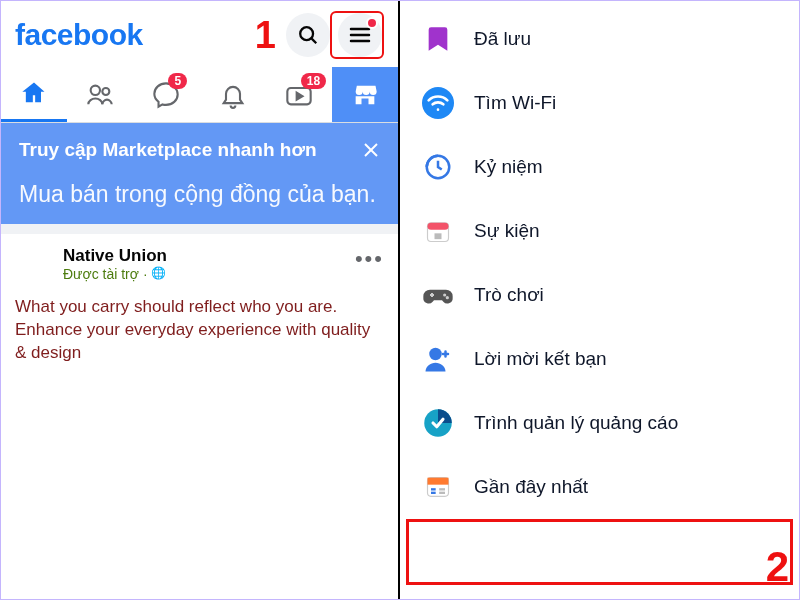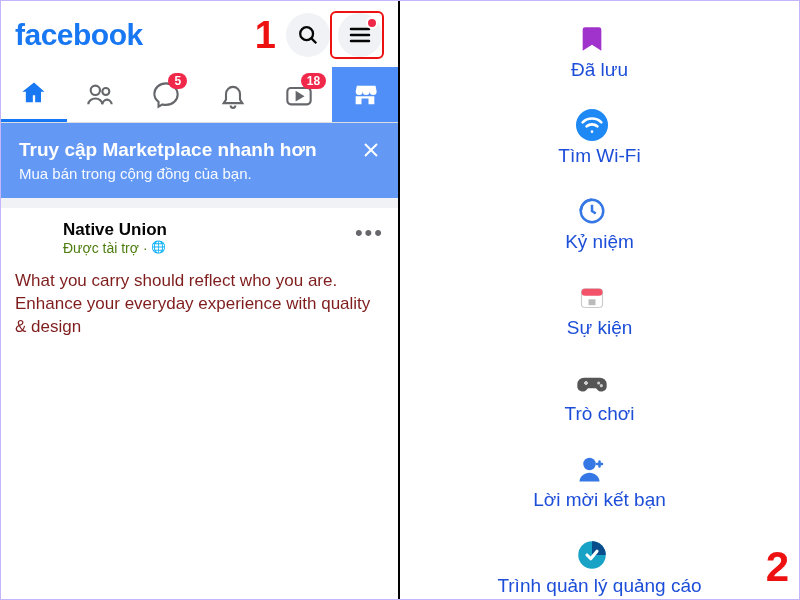--- a/index.html
+++ b/index.html
@@ -22,36 +22,36 @@
   .tabbar { display: flex; align-items: center; height: 56px; border-bottom: 1px solid #dadde1; }
   .tab { flex: 1; display: flex; align-items: center; justify-content: center; height: 100%; position: relative; }
   .tab.active { border-bottom: 3px solid #1877f2; }
   .tab svg { display: block; }
   .badge { position: absolute; top: 6px; left: 50%; margin-left: 2px; background: #f02849; color: #fff; font-size: 12px; font-weight: bold; border-radius: 10px; padding: 1px 6px; min-width: 18px; text-align: center; }
   .tab.market { background: #4f8ff7; }
   .tab.market svg path { fill: #fff; }
 
   
   .mp-banner { background: #6398f5; color: #fff; padding: 16px 18px; position: relative; }
-  .mp-title { font-size: 19px; font-weight: 600; margin-bottom: 4px; }
-  .mp-sub { font-size: 15px; opacity: 0.95; }
+  .mp-title { font-size: 19px; font-weight: 600; margin-bottom: 20px; }
+  .mp-sub { font-size: 23px; opacity: 0.95; }
   .mp-close { position: absolute; top: 16px; right: 18px; font-size: 22px; color: #fff; cursor: pointer; }
 
   
   .post { padding: 12px 14px; }
   .post-head { display: flex; align-items: flex-start; padding-left: 48px; position: relative; }
   .post-author { font-weight: bold; font-size: 17px; color: #050505; }
   .post-meta { font-size: 14px; color: #4d7c0f; display: flex; align-items: flex-start; gap: 4px; }
   .post-meta .globe { font-size: 12px; }
   .post-more { margin-left: auto; color: #65676b; font-size: 22px; letter-spacing: 2px; }
   .post-body { margin-top: 14px; font-size: 17px; color: #7f1d1d; line-height: 1.35; }
 
   
   .menu { padding-top: 6px; }
-  .menu-item { display: flex; align-items: center; padding: 12px 18px; font-size: 19px; color: #1d4ed8; cursor: pointer; flex-direction: column; }
+  .menu-item { display: flex; align-items: center; padding: 12px 18px; font-size: 19px; color: #0f172a; cursor: pointer; }
   .menu-icon { width: 40px; height: 40px; display: flex; align-items: center; justify-content: center; margin-right: 16px; }
   .menu-highlight { border: 3px solid #e11; margin: 0 6px; }
   .menu-highlight .menu-item { padding: 10px 12px; }
   .step-2 { position: absolute; bottom: 8px; right: 10px; color: #e11; font-weight: bold; font-size: 42px; }
 
 </style>
 </head>
 <body>
 
 <div class="container">

